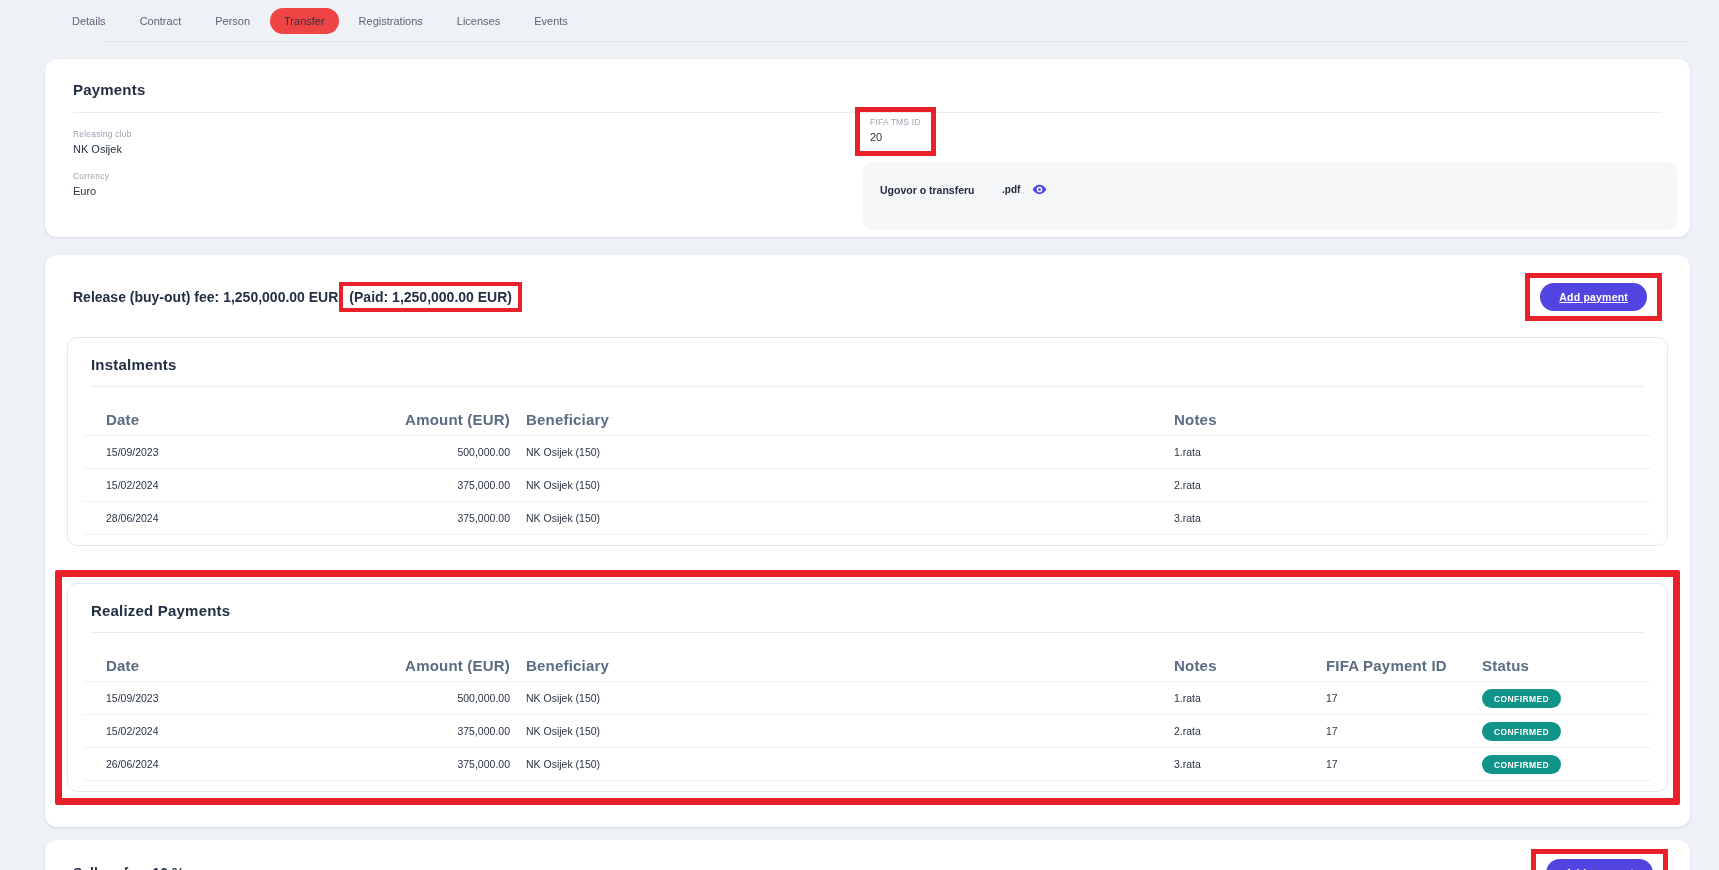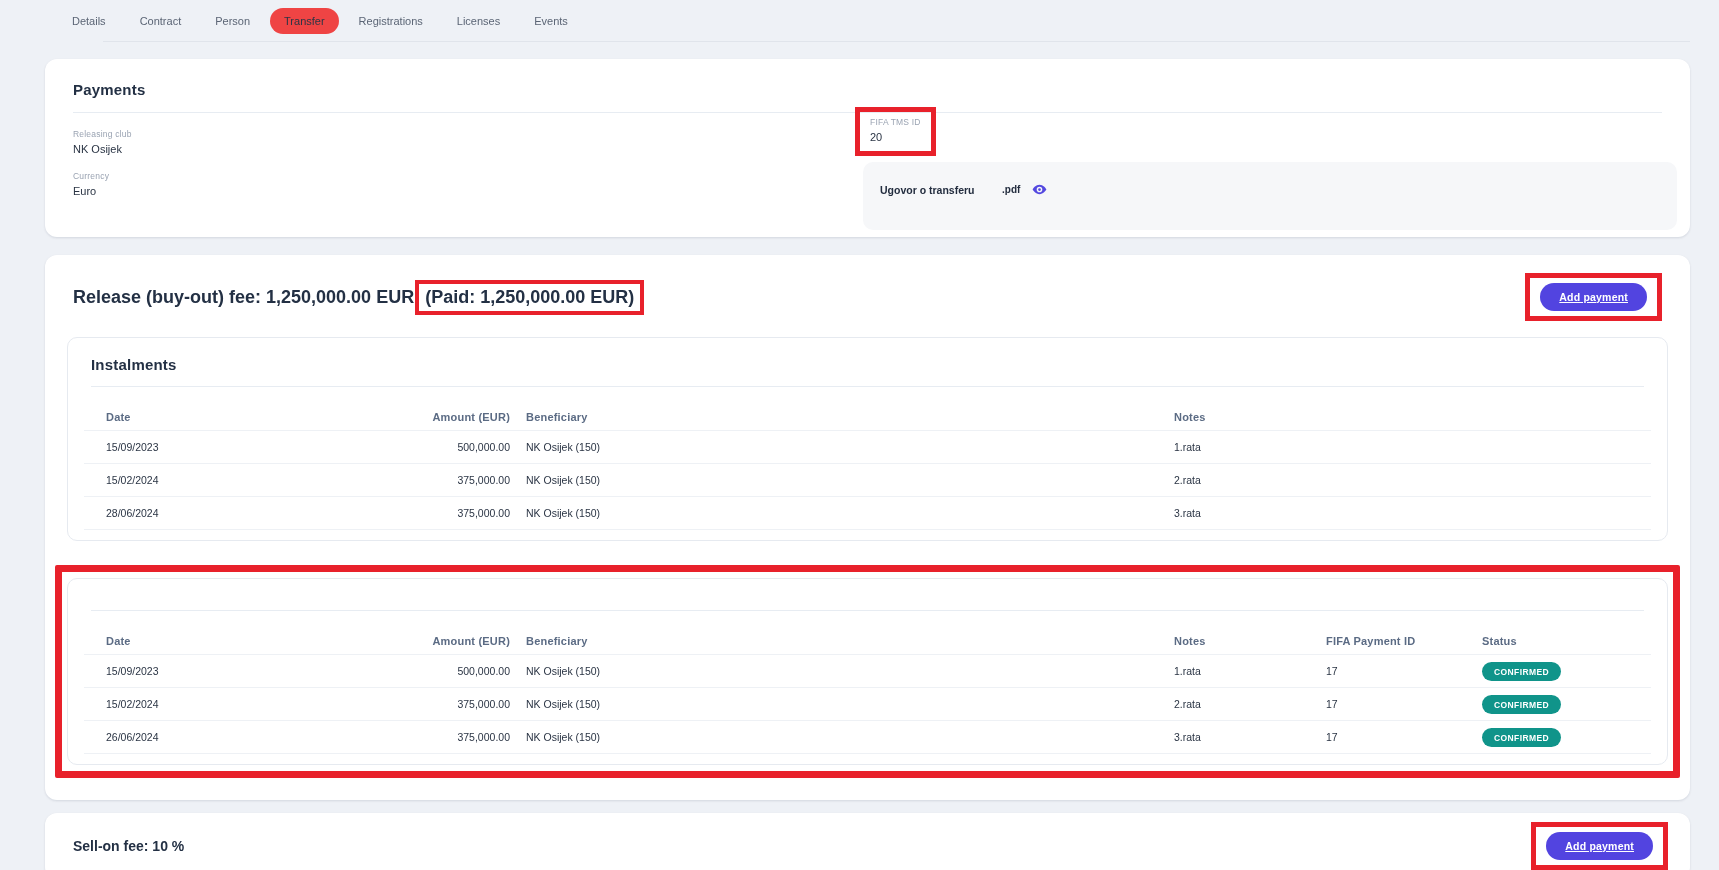--- a/index.html
+++ b/index.html
@@ -45,21 +45,21 @@
     background:#f6f7f9; border-radius:10px; padding:11px 17px;
   }
   .file-row { display:flex; align-items:center; margin-top:9px; }
   .file-name { font-size:10.5px; font-weight:bold; color:#232d3f; width:122px; }
   .file-ext { font-size:10px; font-weight:bold; color:#232d3f; margin-right:12px; }
   .eye-btn { display:inline-flex; align-items:center; cursor:pointer; }
 
   
   .fee-card { margin-top:18px; padding:18px 22px 10px 22px; }
   .fee-header { display:flex; align-items:center; justify-content:space-between; padding:0 6px; }
-  .fee-title { font-size:18px; font-weight:bold; color:#233044; display:flex; align-items:center; }
+  .fee-title { font-size:14px; font-weight:bold; color:#233044; display:flex; align-items:center; }
   .paid-annotation {
     border:4px solid #e8212b; padding:3px 6px; margin-left:1px;
     display:inline-block;
   }
   .btn-annotation { border:5px solid #e8212b; padding:5px 10px; display:inline-block; }
   .btn-primary {
     background:#5244e0; color:#fff; border:none; border-radius:999px;
     font-family:inherit; font-size:10.5px; font-weight:bold; letter-spacing:.2px;
     padding:8px 19px; cursor:pointer; white-space:nowrap;text-decoration:underline;
   }
@@ -67,21 +67,21 @@
   
   .sub-card {
     border:1px solid #e6eaf0; border-radius:10px;
     padding:18px 16px 10px 16px; background:#fff;
   }
   .instalments-card { margin-top:16px; }
   .sub-card .section-title { margin-left:7px; }
   .sub-card .thin-divider { margin:13px 7px 0 7px; }
   table { width:100%; border-collapse:collapse; table-layout:fixed; margin-top:24px; }
   th {
-    font-size:11px; color:#5b6b84; font-weight:bold; text-align:left;
+    font-size:15px; color:#5b6b84; font-weight:bold; text-align:left;
     padding:0 8px 7px 8px; letter-spacing:.2px;
   }
   td {
     font-size:10.5px; color:#2a3444; padding:0 8px; height:33px;
     border-top:1px solid #eef1f5;
   }
   tr td:first-child, tr th:first-child { padding-left:22px; }
   tbody tr:last-child td { border-bottom:1px solid #eef1f5; }
   .col-amount { text-align:right; }
   .badge {
@@ -198,20 +198,21 @@
           <td class="col-amount">375,000.00</td>
           <td>NK Osijek (150)</td>
           <td>3.rata</td>
         </tr>
       </tbody>
     </table>
   </div>
 
   <div class="realized-annotation">
     <div class="sub-card" style="border-radius:10px;">
+      <div class="section-title">Realized Payments</div>
       <hr class="thin-divider">
       <table>
         <colgroup>
             <col style="width:294px">
             <col style="width:140px">
             <col style="width:648px">
             <col style="width:152px">
             <col style="width:156px">
             <col>
           </colgroup>

